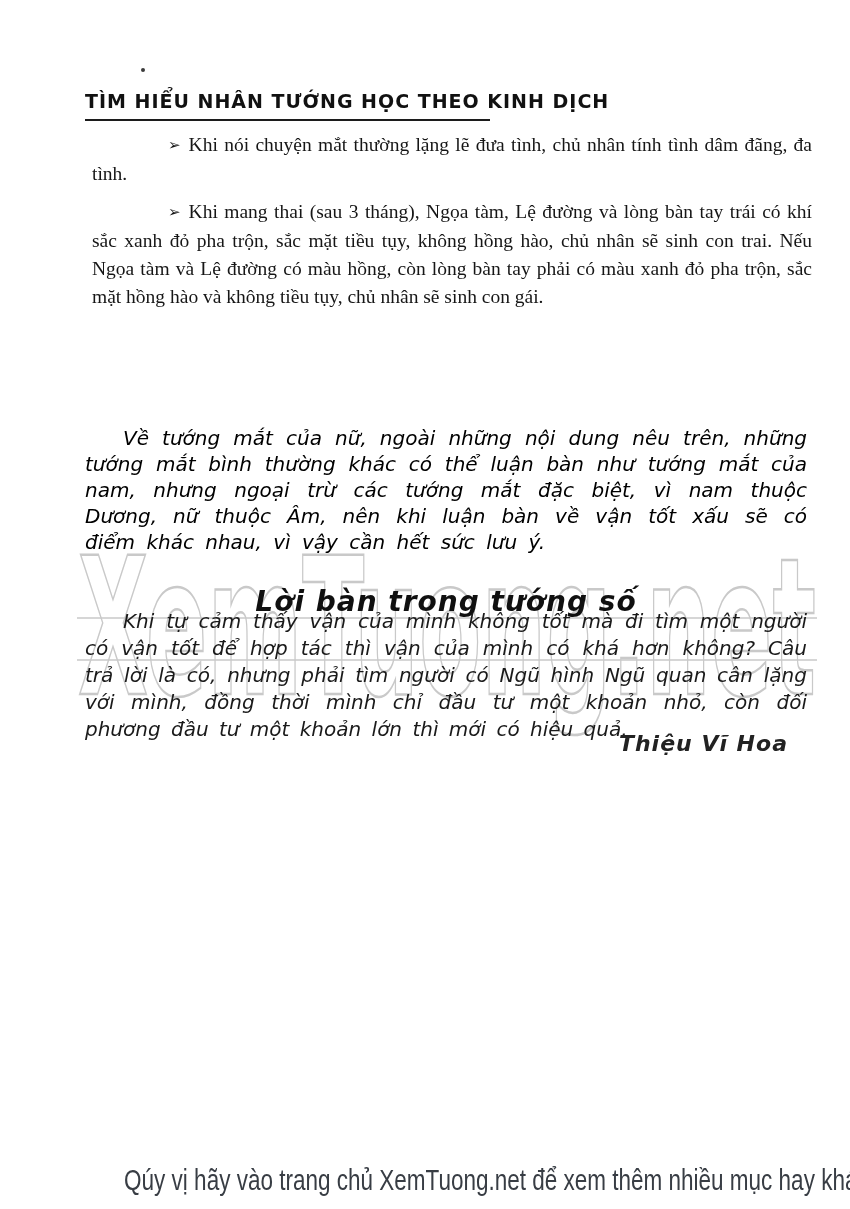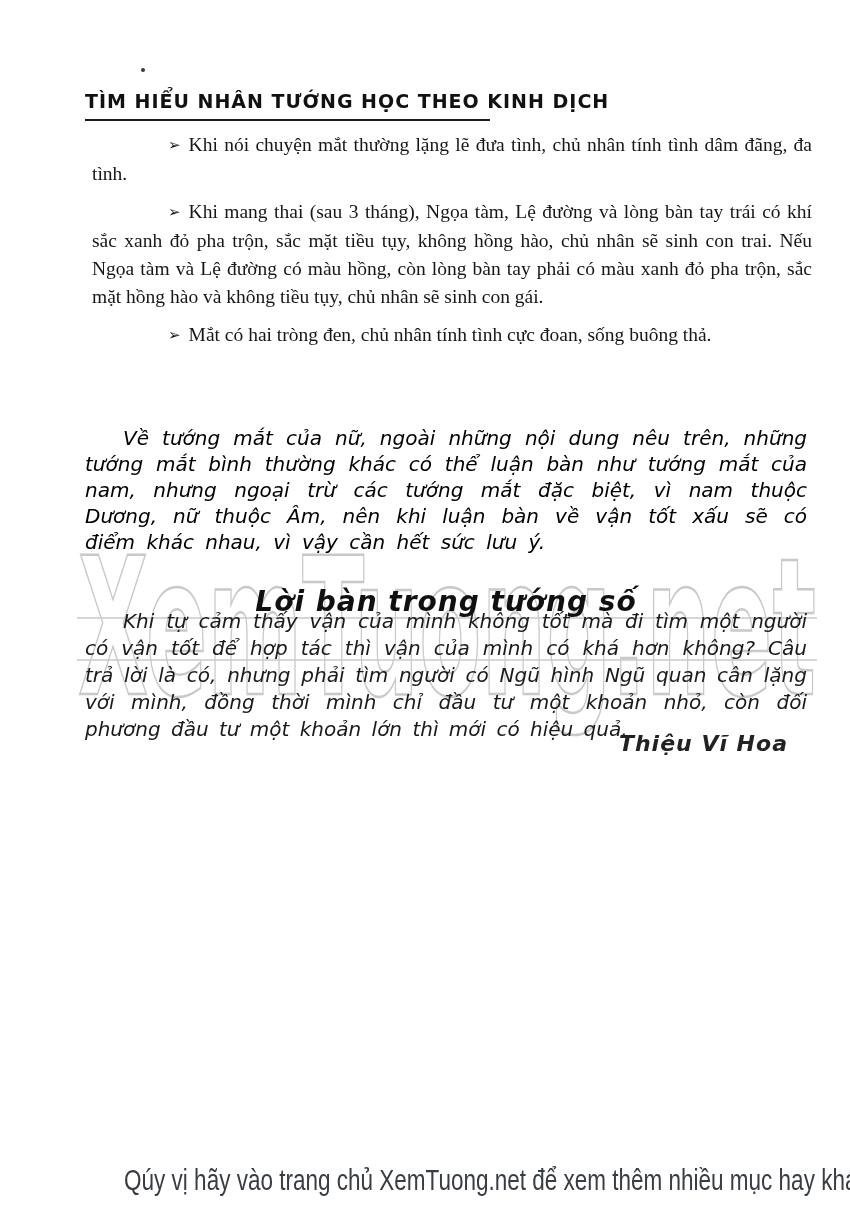--- a/index.html
+++ b/index.html
@@ -131,23 +131,20 @@
 
   <div class="running-head">TÌM HIỂU NHÂN TƯỚNG HỌC THEO KINH DỊCH</div>
 
   <div class="bullets">
     <p class="gap">
       <span class="arrow">➢</span><span>Khi nói chuyện mắt thường lặng lẽ đưa tình, chủ nhân tính tình dâm đãng, đa tình.</span>
     </p>
     <p class="gap">
       <span class="arrow">➢</span><span>Khi mang thai (sau 3 tháng), Ngọa tàm, Lệ đường và lòng bàn tay trái có khí sắc xanh đỏ pha trộn, sắc mặt tiều tụy, không hồng hào, chủ nhân sẽ sinh con trai. Nếu Ngọa tàm và Lệ đường có màu hồng, còn lòng bàn tay phải có màu xanh đỏ pha trộn, sắc mặt hồng hào và không tiều tụy, chủ nhân sẽ sinh con gái.</span>
     </p>
-    <p>
-      <span class="arrow">➢</span><span>Mắt có hai tròng đen, chủ nhân tính tình cực đoan, sống buông thả.</span>
-    </p>
   </div>
 
 
   <div class="note-body script">Về tướng mắt của nữ, ngoài những nội dung nêu trên, những tướng mắt bình thường khác có thể luận bàn như tướng mắt của nam, nhưng ngoại trừ các tướng mắt đặc biệt, vì nam thuộc Dương, nữ thuộc Âm, nên khi luận bàn về vận tốt xấu sẽ có điểm khác nhau, vì vậy cần hết sức lưu ý.</div>
 
   <svg class="watermark" width="750" height="210" viewBox="0 0 750 210">
     <line x1="5" y1="76" x2="745" y2="76" stroke="#d6d6d6" stroke-width="2"></line>
     <line x1="5" y1="118" x2="745" y2="118" stroke="#d6d6d6" stroke-width="2"></line>
     <text x="375" y="152" text-anchor="middle" textLength="738" lengthAdjust="spacingAndGlyphs" font-family="DejaVu Sans, sans-serif" font-size="190" font-weight="bold" fill="none" stroke="#c9c9c9" stroke-width="2.5">XemTuong.net</text>
   </svg>

